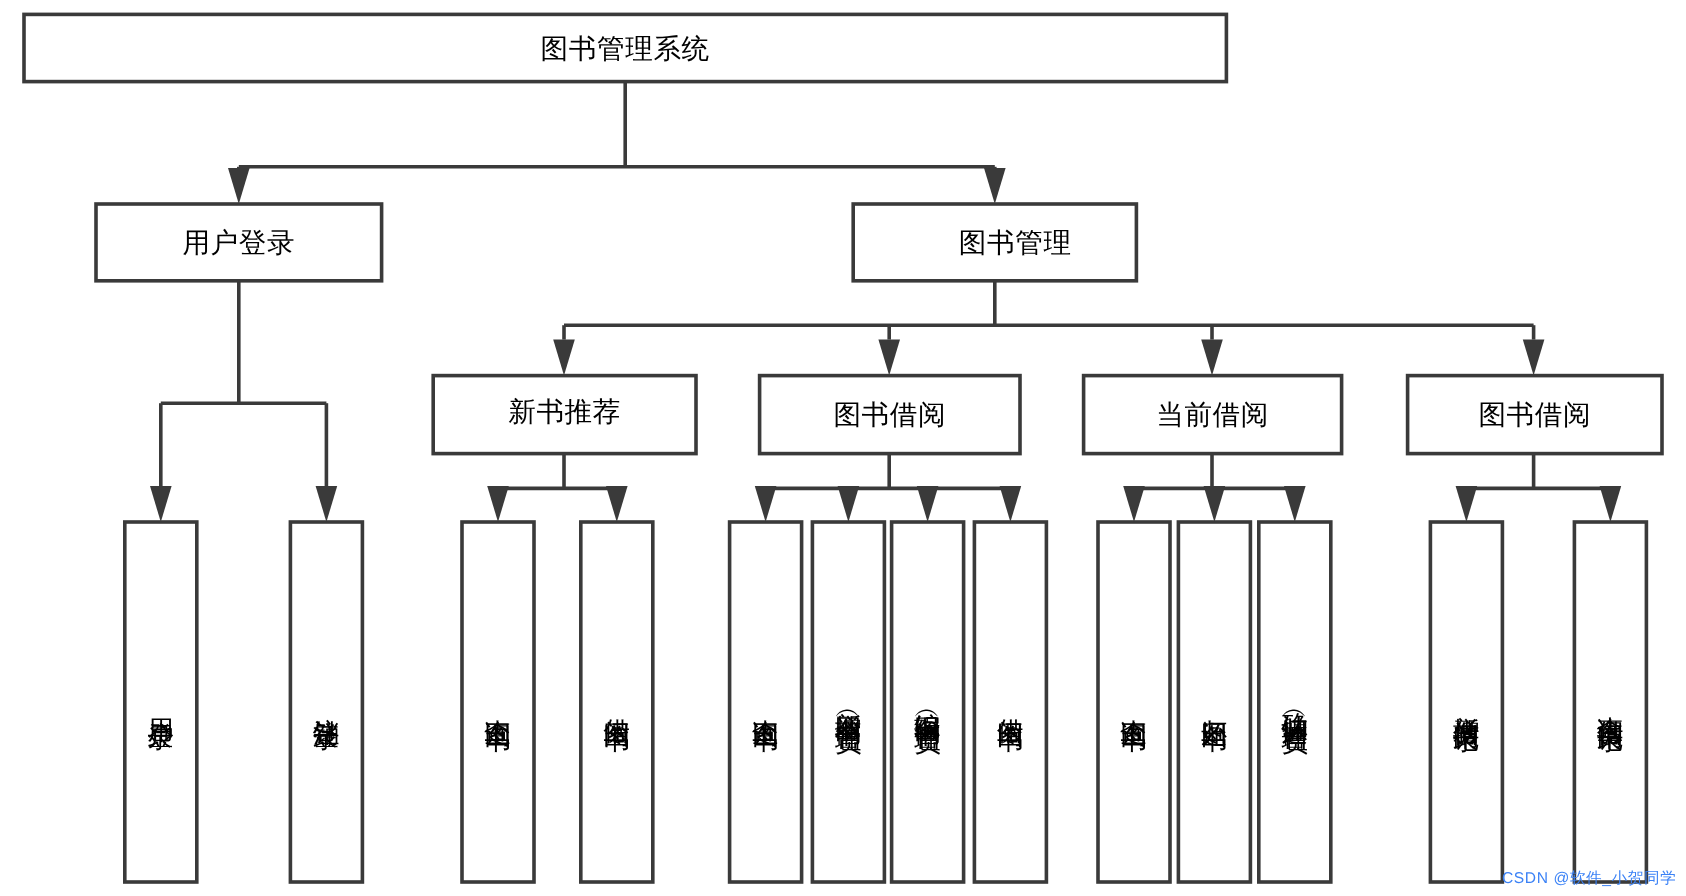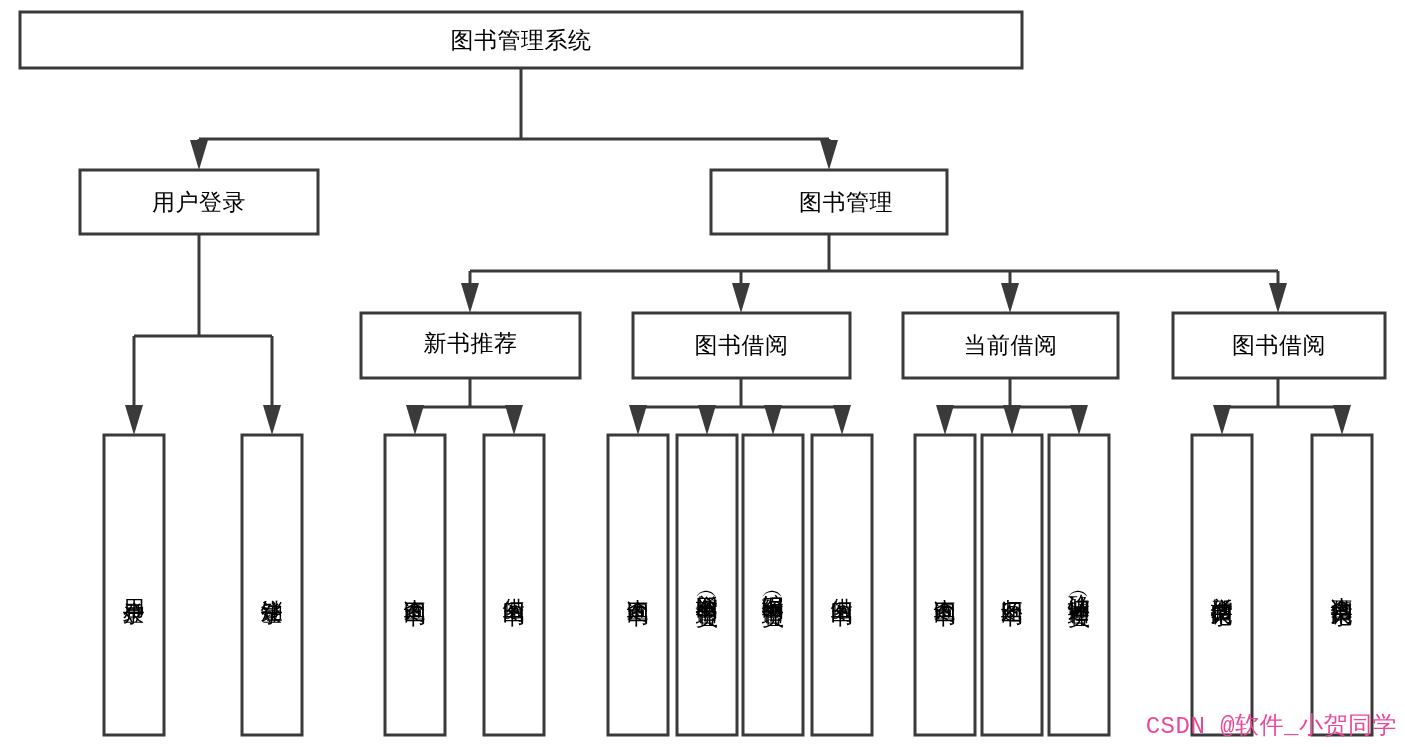--- a/index.html
+++ b/index.html
@@ -59,23 +59,23 @@
     text-orientation: upright;
     font-size: 22px;
     line-height: 1.35;
     letter-spacing: 2px;
     white-space: nowrap;
   }
   .watermark {
     position: absolute;
     right: 8px;
     bottom: 6px;
-    font-size: 24px;
-    color: #ec4899;
-    font-family: Liberation Mono, monospace;
+    font-size: 13px;
+    color: #3b82f6;
+    font-family: Liberation Sans, sans-serif;
     letter-spacing: 0.5px;
     white-space: nowrap;
   }
 </style>
 </head>
 <body>
 
 <div id="canvas">
   <svg class="tree" viewBox="0 0 1405 747">
     <g id="connectors-layer">

